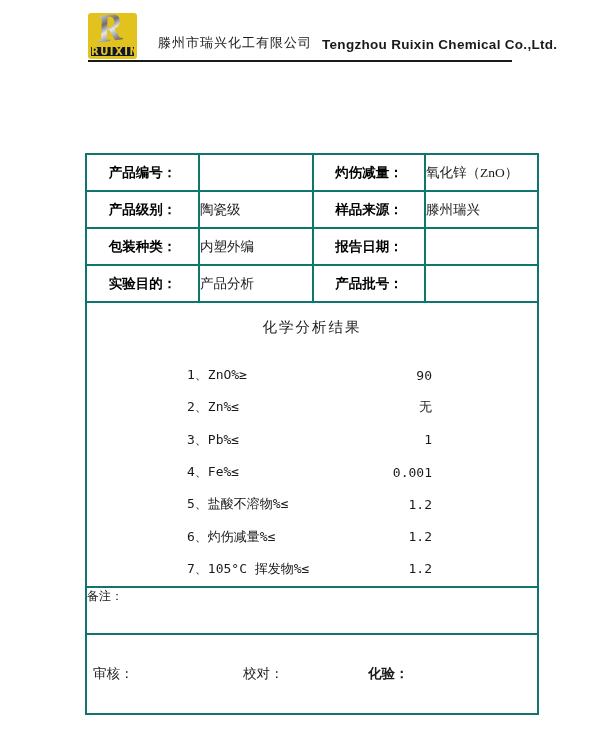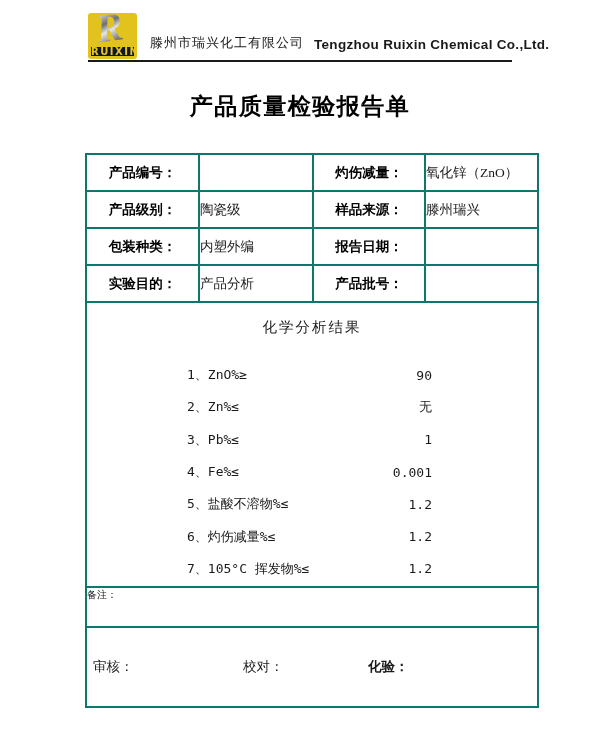--- a/index.html
+++ b/index.html
@@ -58,21 +58,21 @@
     background: #0f172a;
     color: #E8C41E;
     font-size: 10px;
     font-weight: bold;
     letter-spacing: 1.5px;
     line-height: 9px;
     text-align: center;
     font-family: "DejaVu Sans", sans-serif;
   }
   .company-cn {
-    margin-left: 13px;
+    margin-left: 21px;
     padding-bottom: 8px;
     font-family: Liberation Mono, monospace;
     font-size: 13px;
     letter-spacing: 1px;
     white-space: nowrap;
   }
   .company-en {
     margin-left: 10px;
     padding-bottom: 8px;
     font-family: "Liberation Sans", sans-serif;
@@ -144,25 +144,25 @@
     font-size: 13px;
   }
   .item {
     display: flex;
     align-items: center;
     height: 32.3px;
   }
   .item-value { margin-left: auto; }
 
   .remarks-cell {
-    height: 40px;
+    height: 47px;
     vertical-align: top;
     padding: 7px 0 0 7px;
     font-family: Liberation Serif, serif;
-    font-size: 10px;
+    font-size: 12px;
   }
 
   .signoff-cell {
     height: 80px;
     position: relative;
     font-family: "Liberation Serif", serif;
     font-size: 13.5px;
   }
   .signoff-label {
     position: absolute;
@@ -181,21 +181,20 @@
 
   <div class="header">
     <div class="logo">
       <span class="logo-r">R</span>
       <span class="logo-strip">RUIXIN</span>
     </div>
     <div class="company-cn">滕州市瑞兴化工有限公司</div>
     <div class="company-en">Tengzhou Ruixin Chemical Co.,Ltd.</div>
   </div>
 
-  <h1 class="title">产品质量检验报告单</h1>
 
   <table class="report-table">
     <colgroup>
       <col style="width:113px">
         <col style="width:114px">
         <col style="width:112px">
         <col style="width:113px">
     </colgroup>
     <tbody>
       <tr class="info-row">

